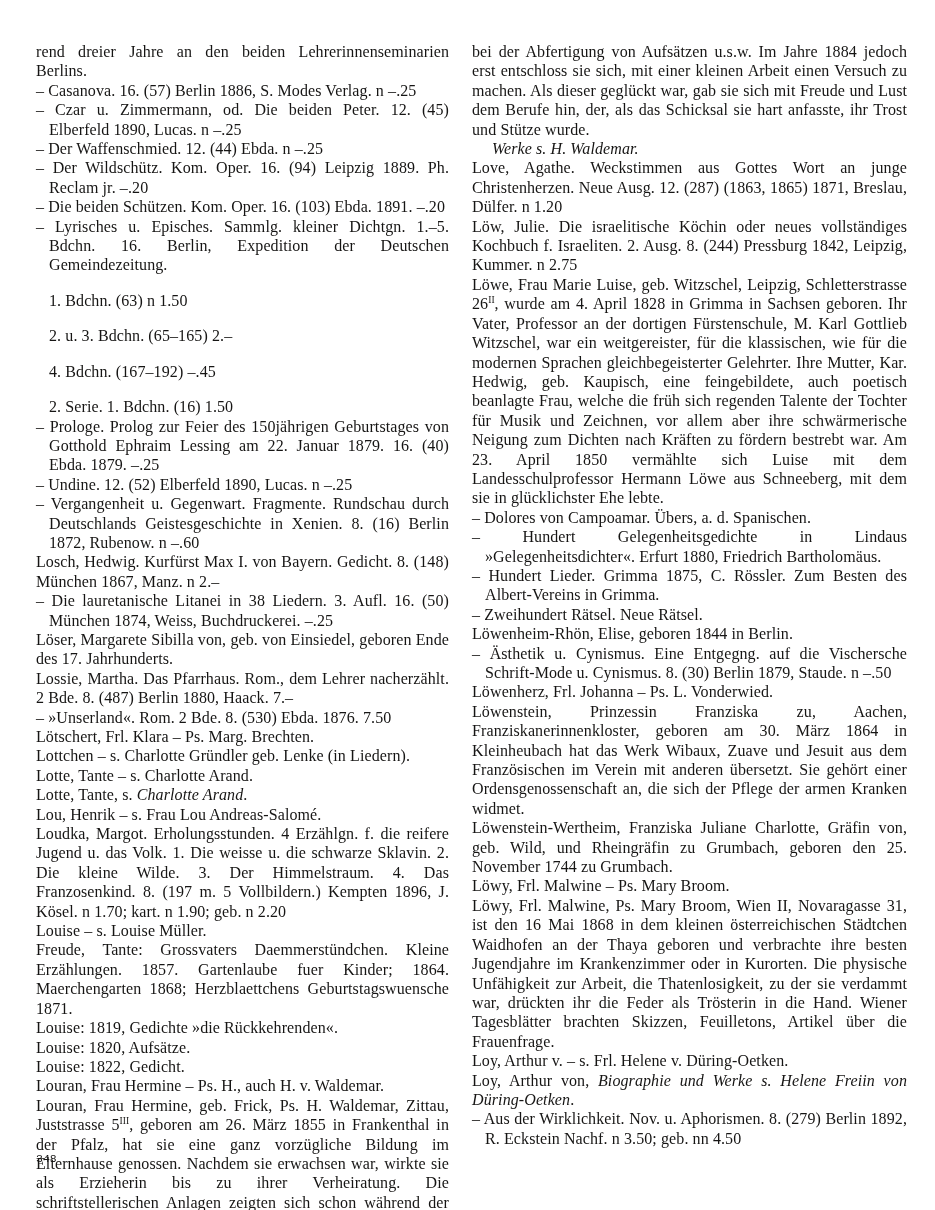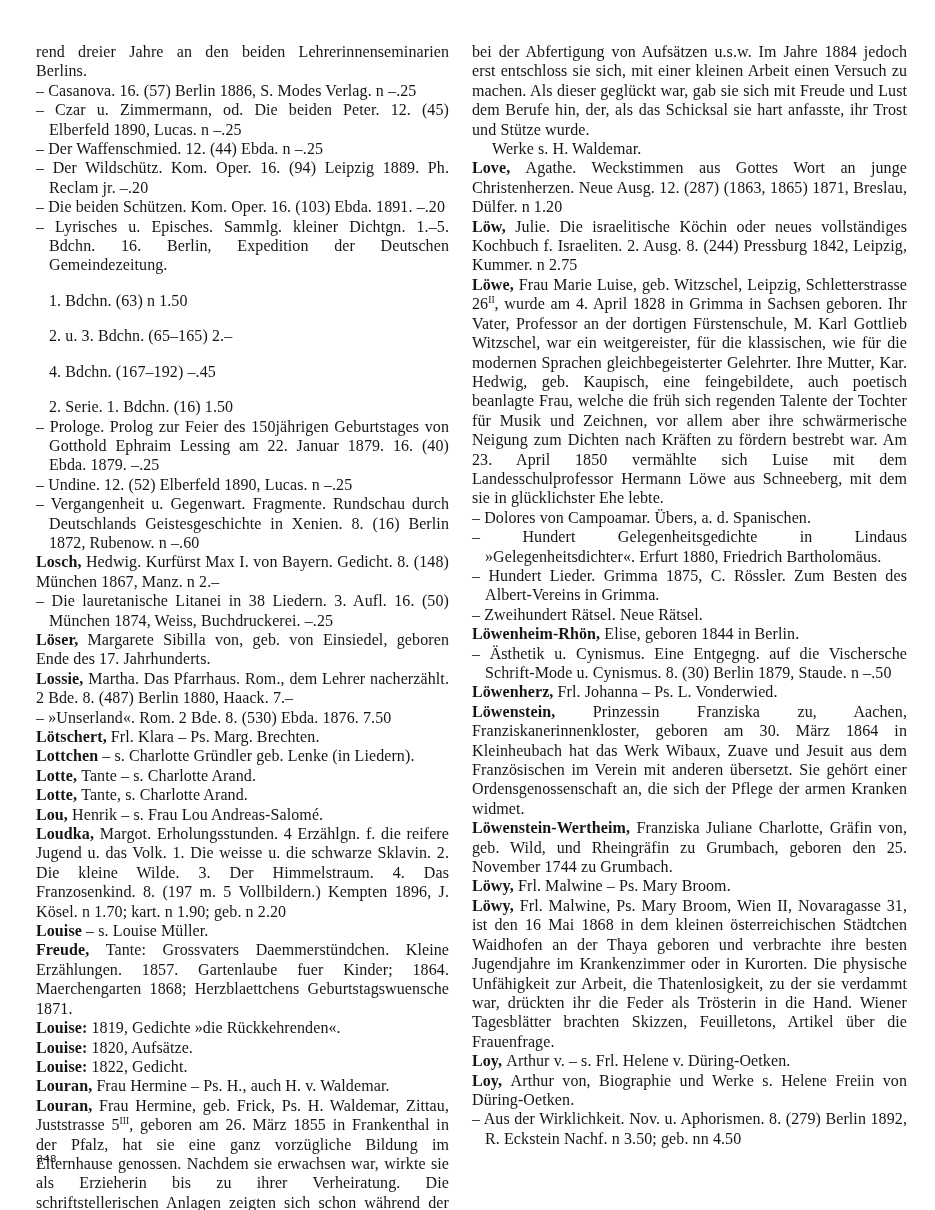--- a/index.html
+++ b/index.html
@@ -24,22 +24,22 @@
   p.para{
     margin:0;
     font-size:16px;
     line-height:19.4px;
     text-align:justify;
     letter-spacing:0.1px;
   }
   p.dash{padding-left:13px;text-indent:-13px;}
   p.sub{padding-left:13px;margin-top:16px;}
   p.indent{text-indent:20px;}
-  .b{font-weight:bold;}
-  .i{}
+  .b{font-weight:normal;}
+  .i{font-style:italic;}
   sup.ss{font-size:60%;line-height:0;vertical-align:super;letter-spacing:0;}
   .pageno{
     position:absolute;
     left:36px;top:1152px;
     font-size:11.5px;
     line-height:14px;
     color:#161514;
     font-family:Liberation Mono, monospace;
   }
 </style>

